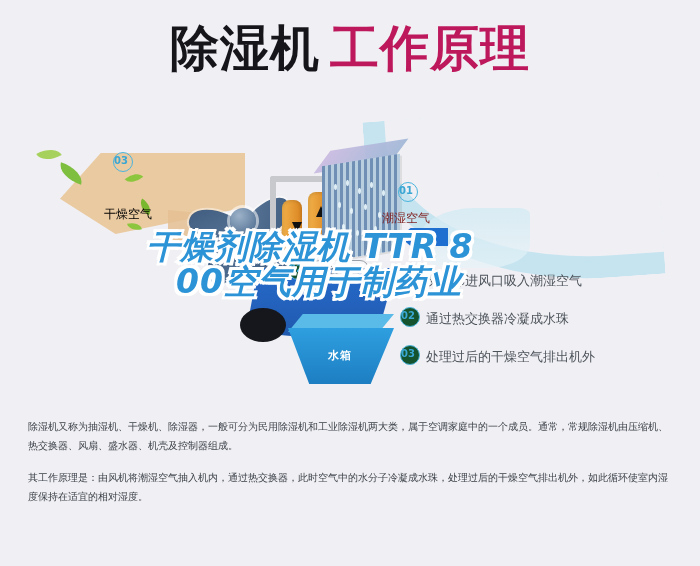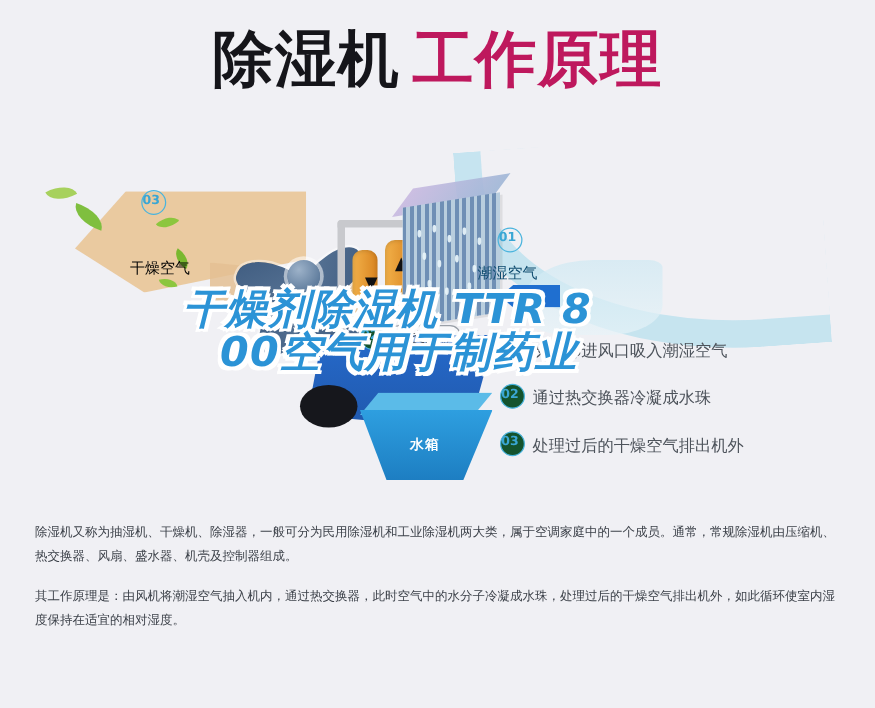--- a/index.html
+++ b/index.html
@@ -150,21 +150,21 @@
     position:absolute;left:311px;top:142px;
     border:1.4px solid #9aa0a8;border-radius:9px;background:rgba(255,255,255,.55);
     padding:2px 8px;font-size:10px;color:#4a5059;white-space:nowrap;
   }
   .callout:after{
     content:"";position:absolute;left:28px;bottom:-7px;
     width:0;height:0;border-left:5px solid transparent;border-right:5px solid transparent;
     border-top:7px solid #9aa0a8;
   }
 
-  .lbl{position:absolute;font-size:12px;color:#0c4a6e;white-space:nowrap;}
+  .lbl{position:absolute;font-size:12px;color:#7f1d1d;white-space:nowrap;}
 
   
   .legend{position:absolute;left:400px;top:152px;width:300px;}
   .legend-row{position:relative;height:38px;white-space:nowrap;}
   .legend-row .badge{position:relative;display:inline-block;top:-2px;margin-right:6px;vertical-align:middle;}
   .legend-row span.txt{font-size:13px;color:#4d535b;vertical-align:middle;}
 
   
   .overlay{
     position:absolute;left:0;top:230px;width:620px;text-align:center;

